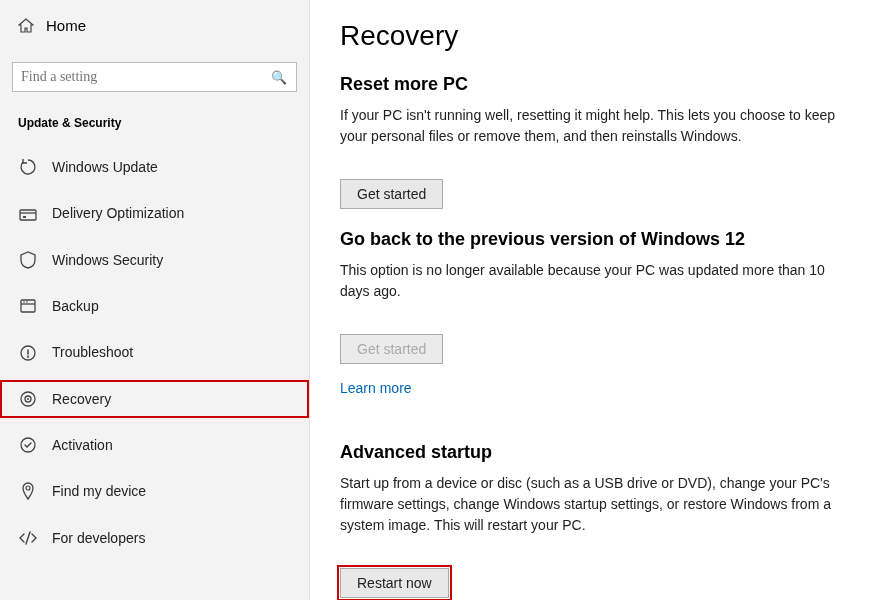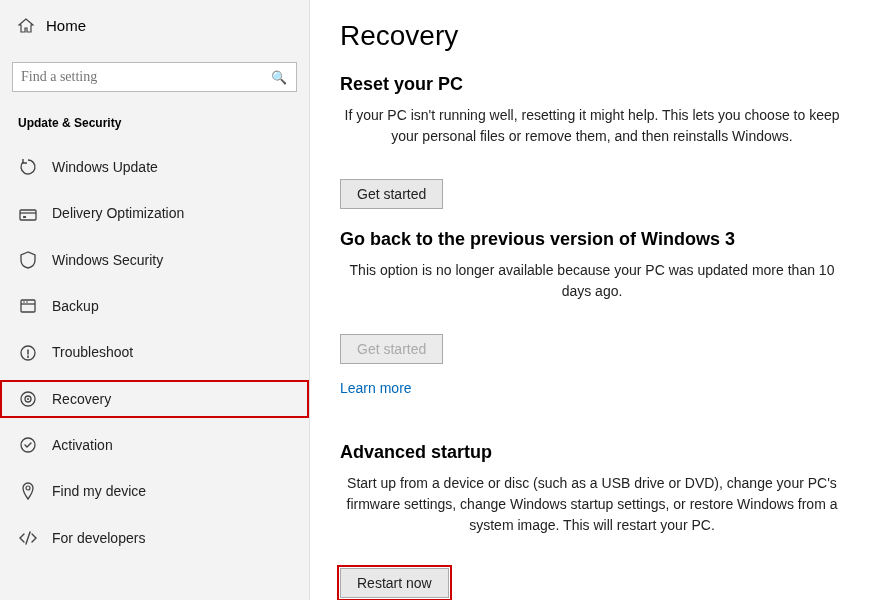--- a/index.html
+++ b/index.html
@@ -106,21 +106,20 @@
       margin-bottom: 10px;
       color: #000;
     }
 
     .section-desc {
       font-size: 14px;
       color: #222;
       line-height: 1.5;
       margin-bottom: 14px;
       max-width: 520px;
-      text-align: center;
     }
 
     .btn {
       display: inline-block;
       padding: 6px 16px;
       font-size: 14px;
       border: 1px solid #aaa;
       background: #e8e8e8;
       cursor: pointer;
       color: #222;
@@ -268,29 +267,29 @@
     <span>For developers</span>
   </div>
 
 </nav>
 
 <main class="main">
 
   <h1 class="page-title">Recovery</h1>
 
   <section>
-    <h2 class="section-title">Reset your PC</h2>
+    <h2 class="section-title">Reset more PC</h2>
     <p class="section-desc">If your PC isn't running well, resetting it might help. This lets you choose to keep your personal files or remove them, and then reinstalls Windows.</p>
     <button class="btn">Get started</button>
   </section>
 
   <div class="section-divider"></div>
 
   <section>
-    <h2 class="section-title">Go back to the previous version of Windows 3</h2>
+    <h2 class="section-title">Go back to the previous version of Windows 12</h2>
     <p class="section-desc">This option is no longer available because your PC was updated more than 10 days ago.</p>
     <button class="btn disabled" disabled="">Get started</button>
     <br><br>
     <a class="learn-more" href="#">Learn more</a>
   </section>
 
   <div class="section-divider"></div>
 
   <section>
     <h2 class="section-title">Advanced startup</h2>

